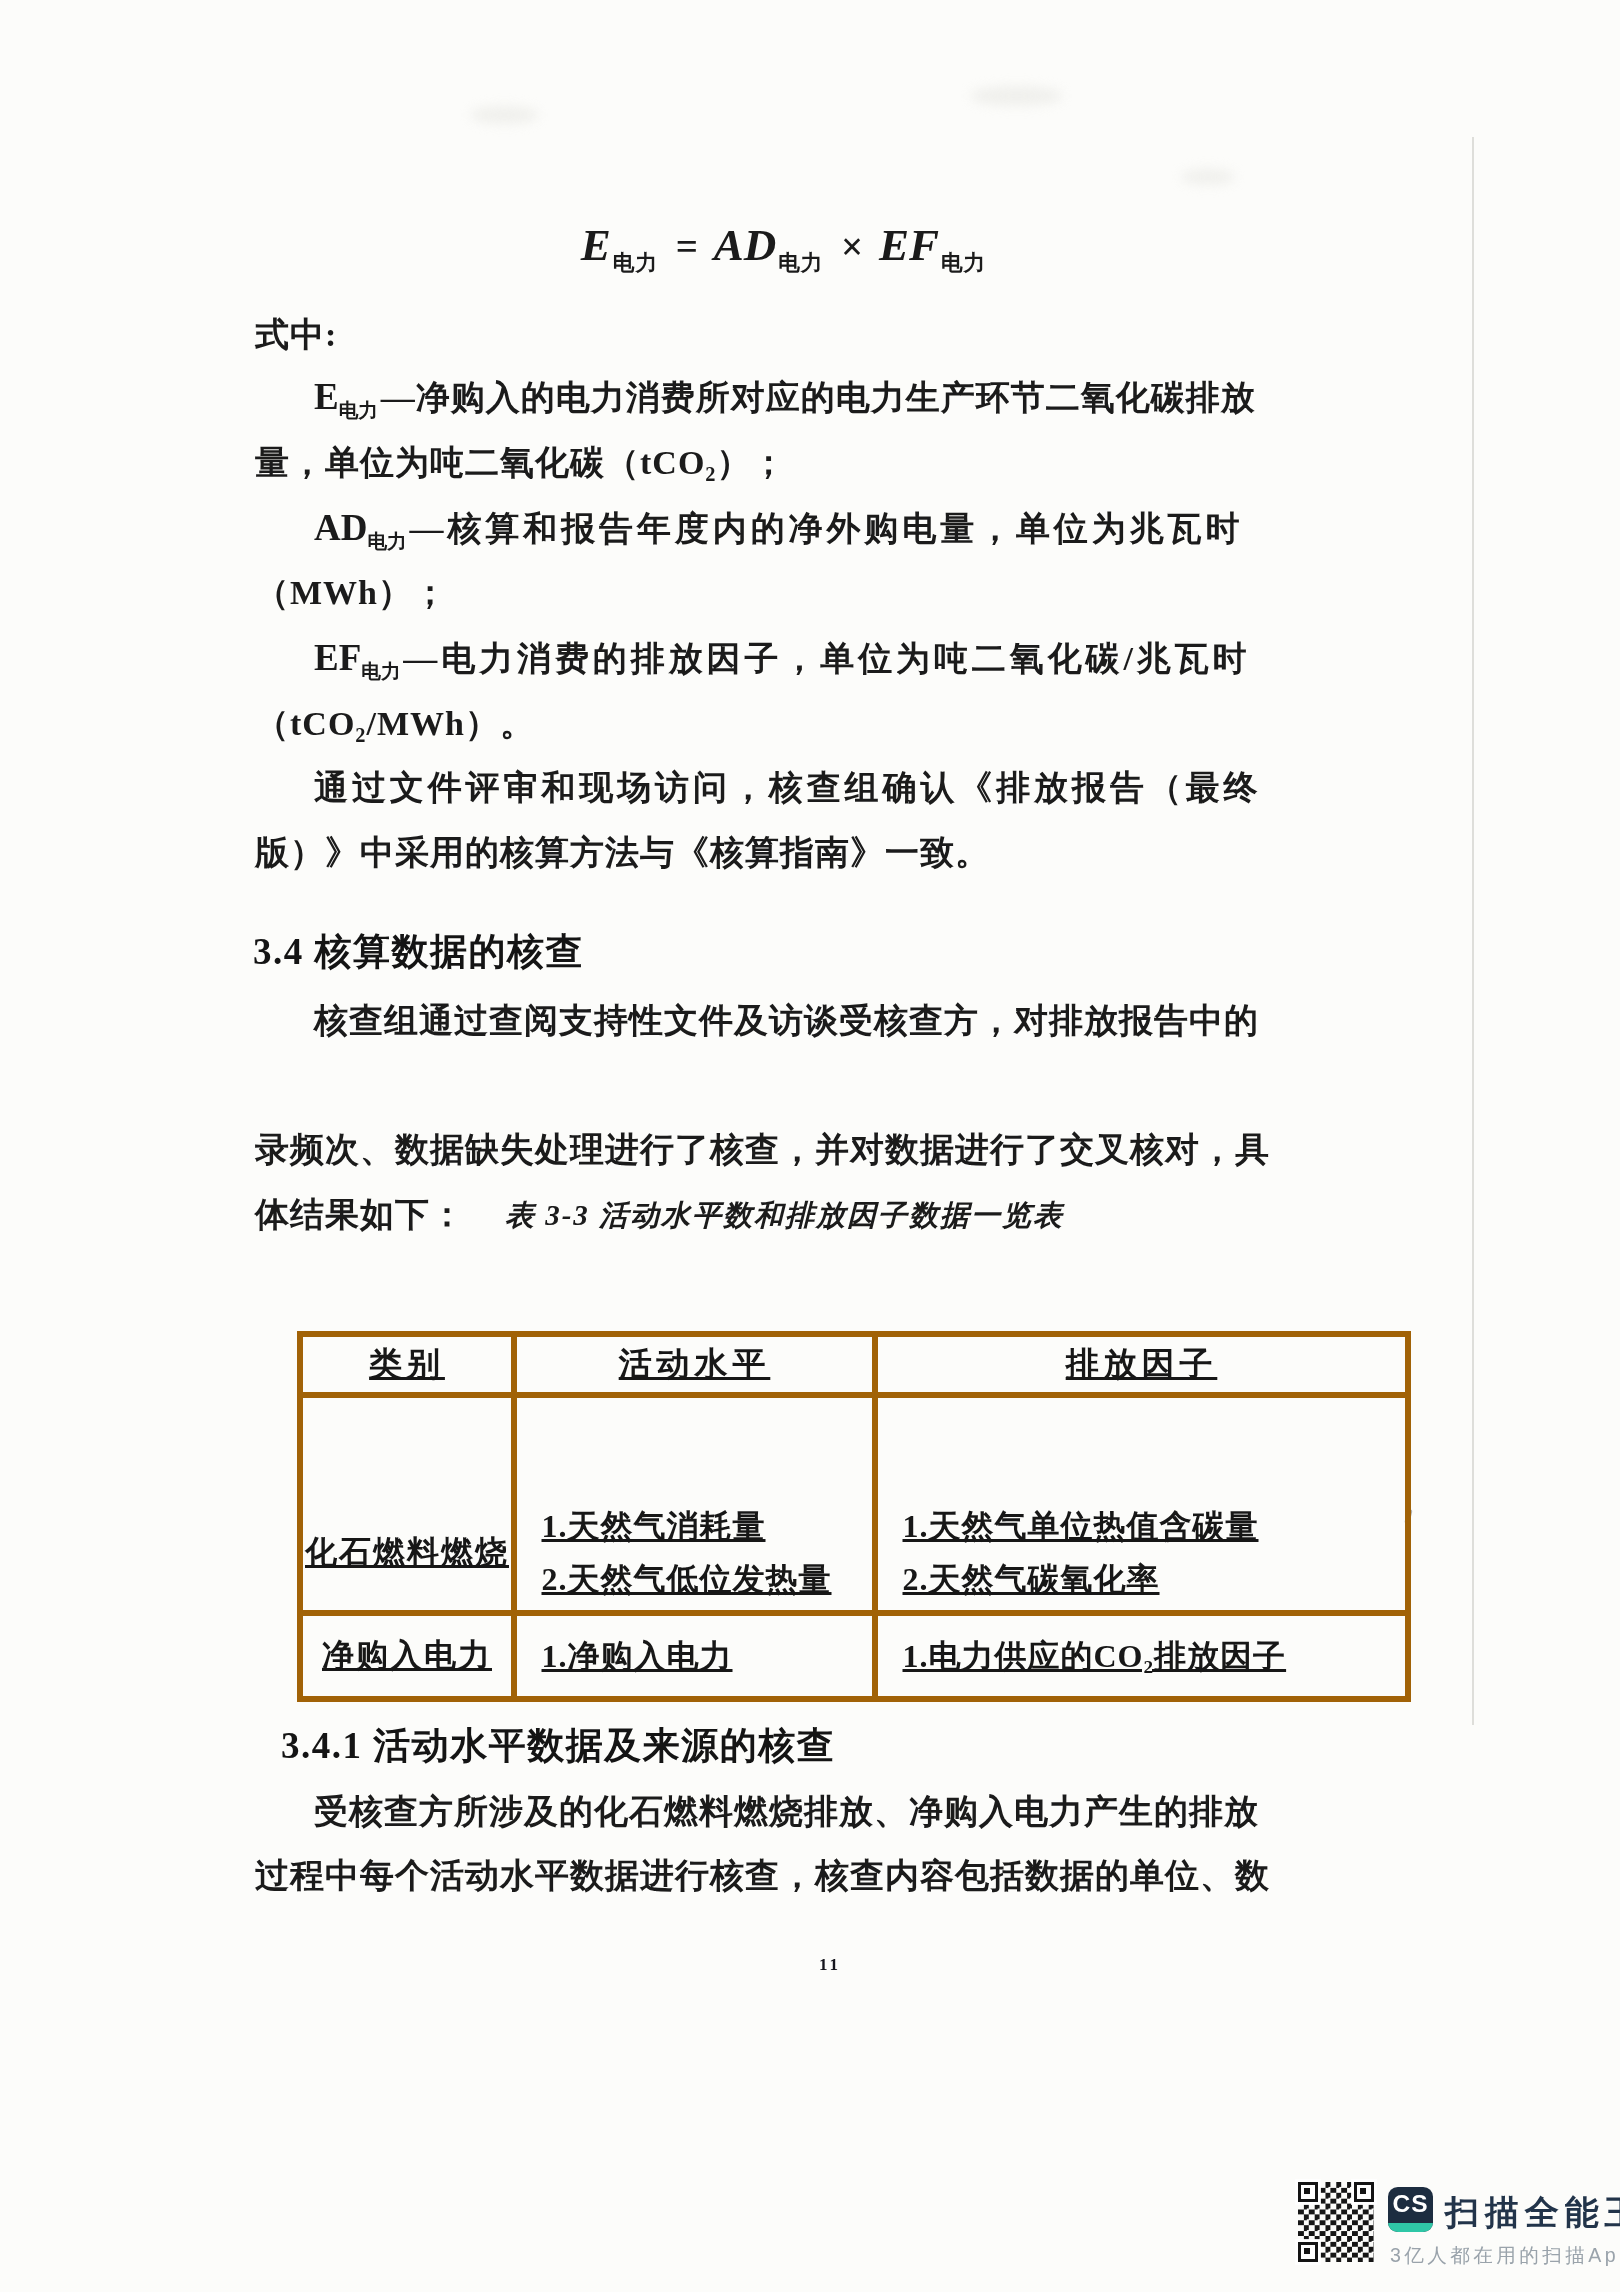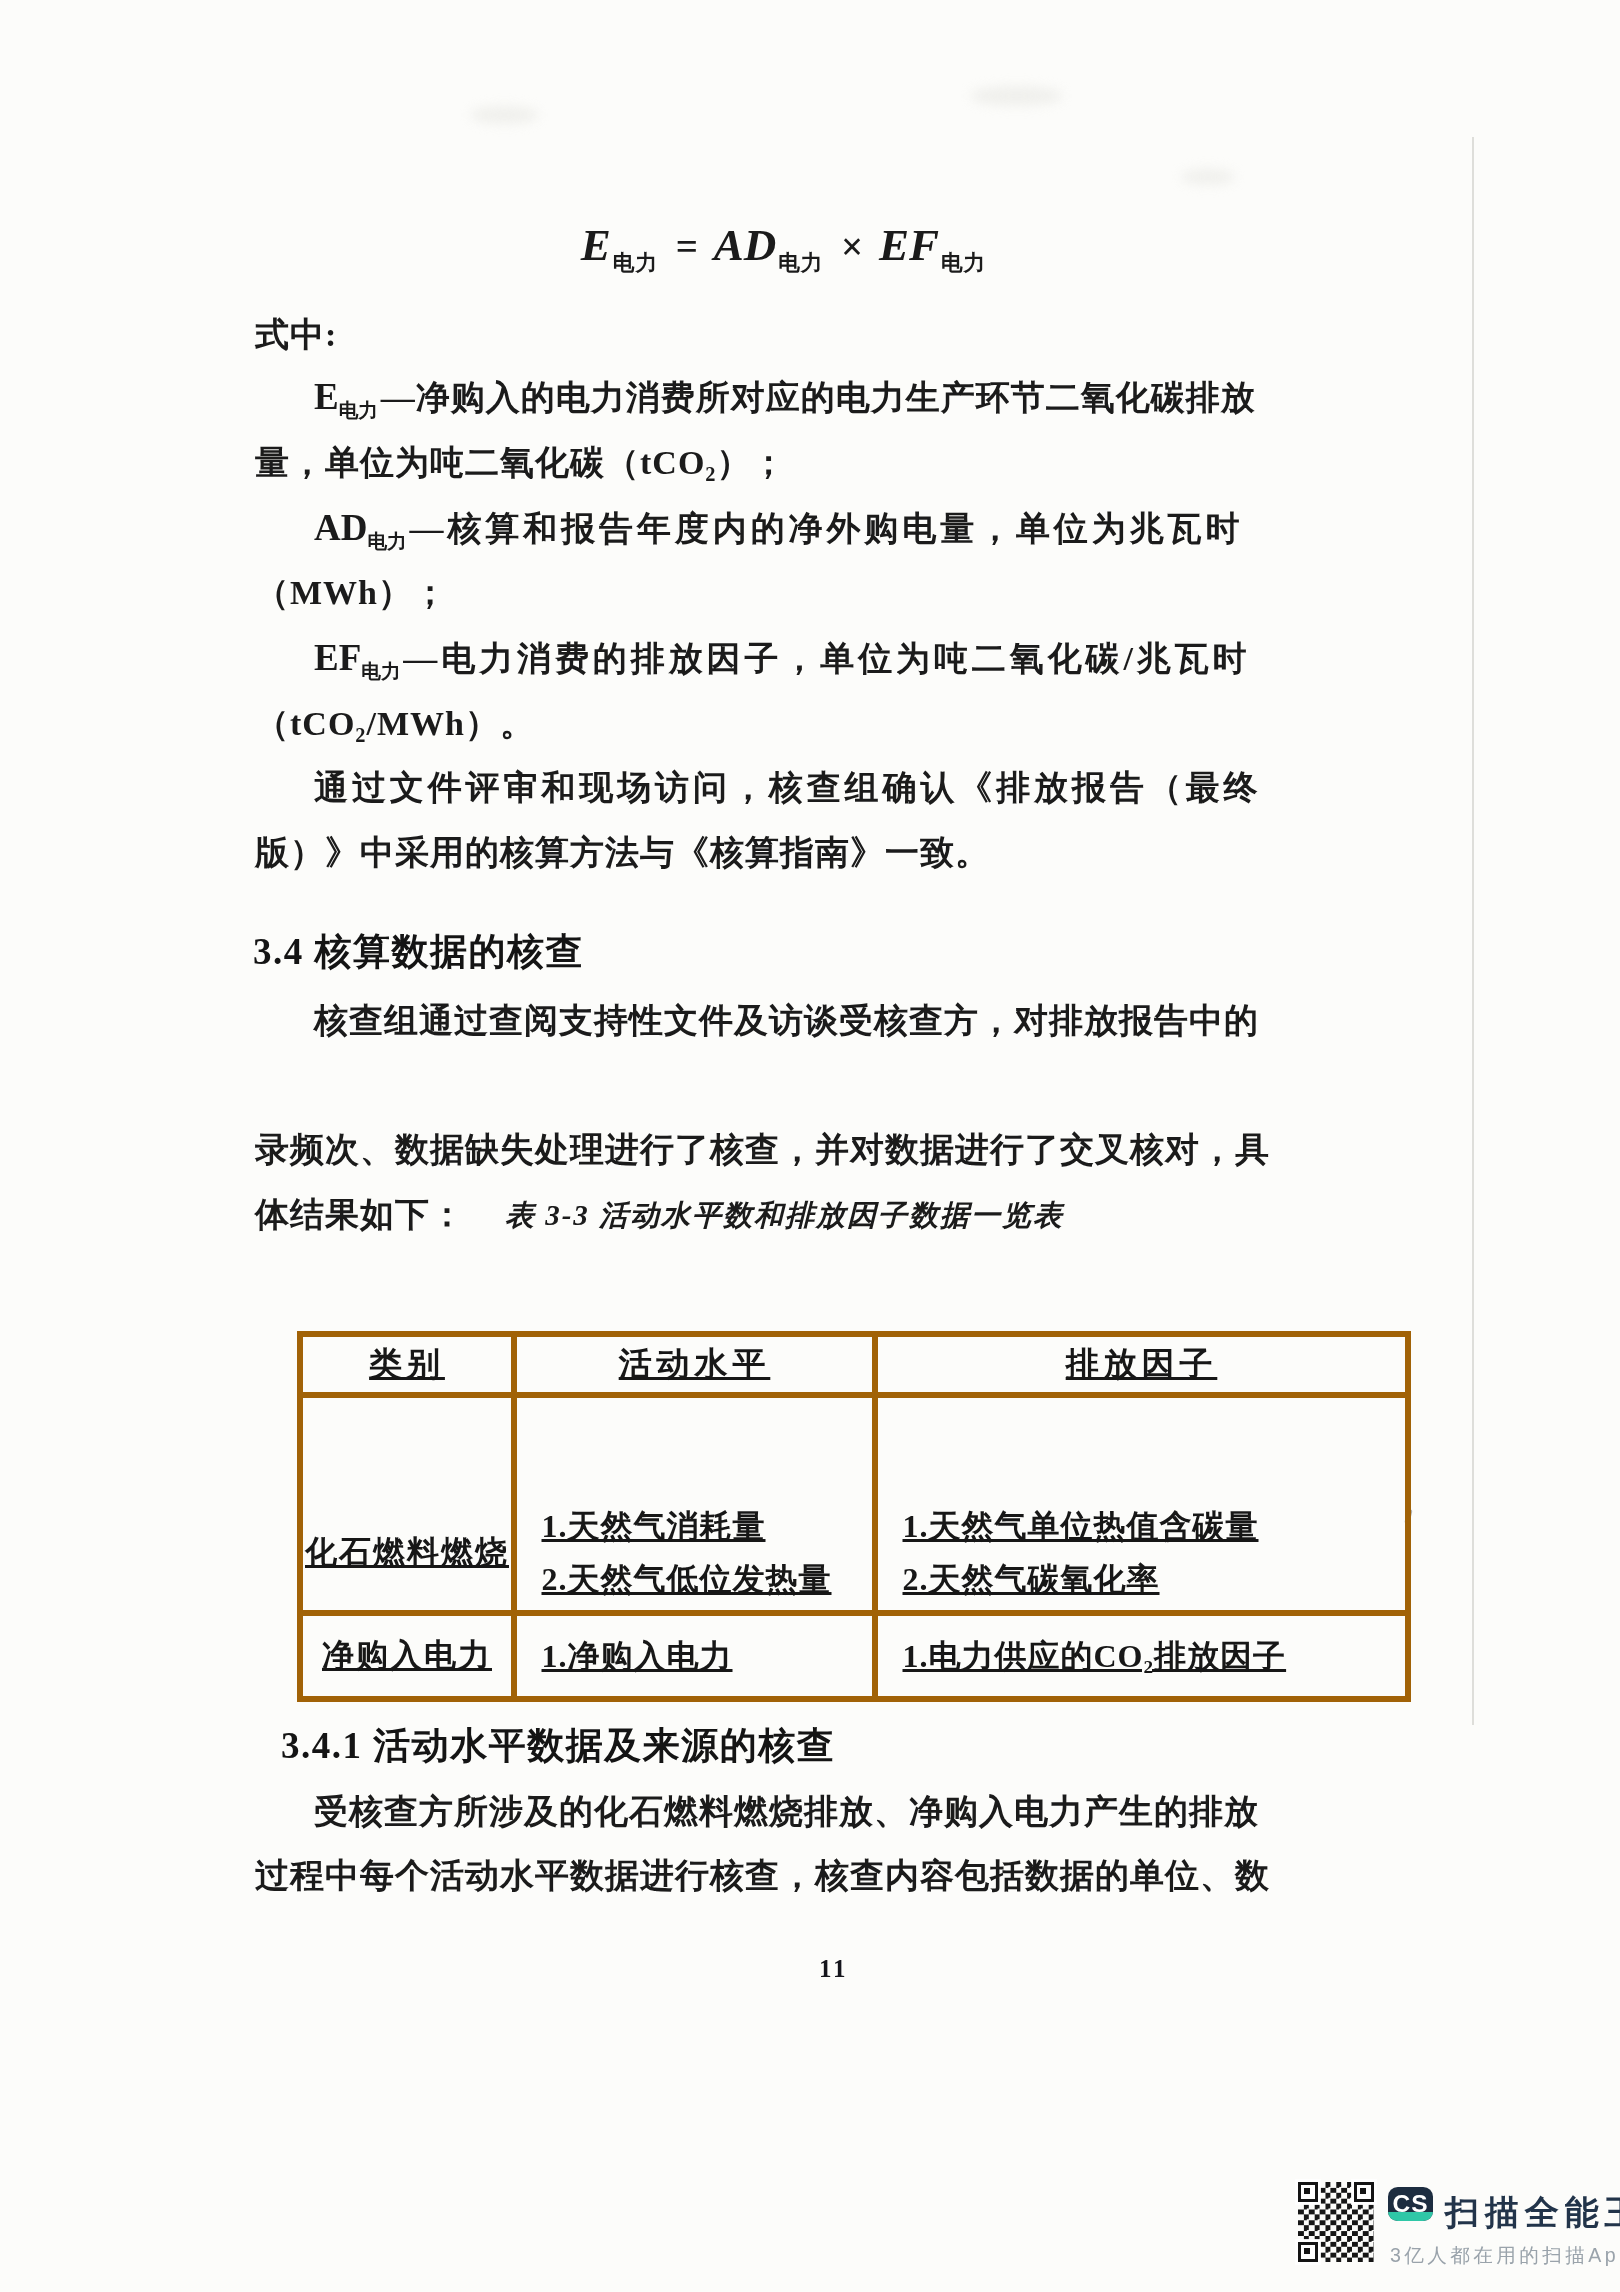--- a/index.html
+++ b/index.html
@@ -31,30 +31,30 @@
   
   .t-caption{position:absolute;left:255px;top:1196px;width:1059px;text-align:center;font-size:29px;font-weight:700;letter-spacing:2px;font-style:italic;}
   .vtable{position:absolute;left:297px;top:1331px;width:1108px;border-collapse:collapse;table-layout:fixed;font-size:32px;font-weight:600;color:#171717;}
   .vtable th,.vtable td{border:6px solid #a16207;box-sizing:border-box;text-decoration:underline;}
   .vtable th{height:61px;font-size:33px;letter-spacing:4.9px;font-weight:700;text-align:center;border-bottom:3.9px double #2e2e2e;}
   .vtable .r1 td{height:218px;vertical-align:middle;padding-top:98px;border-bottom:3.9px double #2e2e2e;}
   .vtable .r2 td{height:86px;vertical-align:middle;}
   .cat{text-align:center;letter-spacing:2px;}
   .cell-lines div{line-height:53px;text-align:left;padding-left:23.5px;letter-spacing:1px;white-space:nowrap;}
   
-  .pagenum{position:absolute;left:819px;top:1955px;font-size:25px;font-weight:700;letter-spacing:2.9px;color:#15151c;}
+  .pagenum{position:absolute;left:819px;top:1955px;font-size:17px;font-weight:700;letter-spacing:2.9px;color:#15151c;}
   
   .qr{position:absolute;left:1298px;top:2182px;width:76px;height:80px;
       background:conic-gradient(#161616 25%,transparent 0 50%,#161616 0 75%,transparent 0) 0 0/10.8px 10.8px;}
   .qr-finder{position:absolute;width:19.6px;height:19.6px;border:3.9px solid #141414;background:#fff;box-shadow:0 0 0 2.9px #fff;box-sizing:border-box;}
   .qr-finder::after{content:"";position:absolute;left:2.9px;top:2.9px;width:5.9px;height:5.9px;background:#141414;}
   .qr-f-tl{left:0;top:0;}
   .qr-f-tr{right:0;top:0;}
   .qr-f-bl{left:0;bottom:0;}
-  .cs-logo{position:absolute;left:1388px;top:2187px;width:45px;height:34px;border-radius:9.8px;background:#1d2d40;overflow:hidden;}
+  .cs-logo{position:absolute;left:1388px;top:2187px;width:45px;height:45px;border-radius:9.8px;background:#1d2d40;overflow:hidden;}
   .cs-logo-band{position:absolute;left:0;right:0;bottom:0;height:8.8px;background:#2fc7a7;}
   .cs-logo-text{position:absolute;left:0;right:0;top:2.9px;text-align:center;color:#ffffff;
       font:700 24.5px "Liberation Sans", sans-serif;letter-spacing:1px;}
   .app-name{position:absolute;left:1445px;top:2190px;font-family:"Liberation Sans",sans-serif;
       font-size:34px;font-weight:700;color:#22344a;letter-spacing:5.9px;white-space:nowrap;}
   .tagline{position:absolute;left:1390px;top:2242px;font-family:"Liberation Sans",sans-serif;
       font-size:19.6px;font-weight:400;color:#9aa3ab;letter-spacing:3.4px;white-space:nowrap;}
 </style>
 </head>
 <body>

